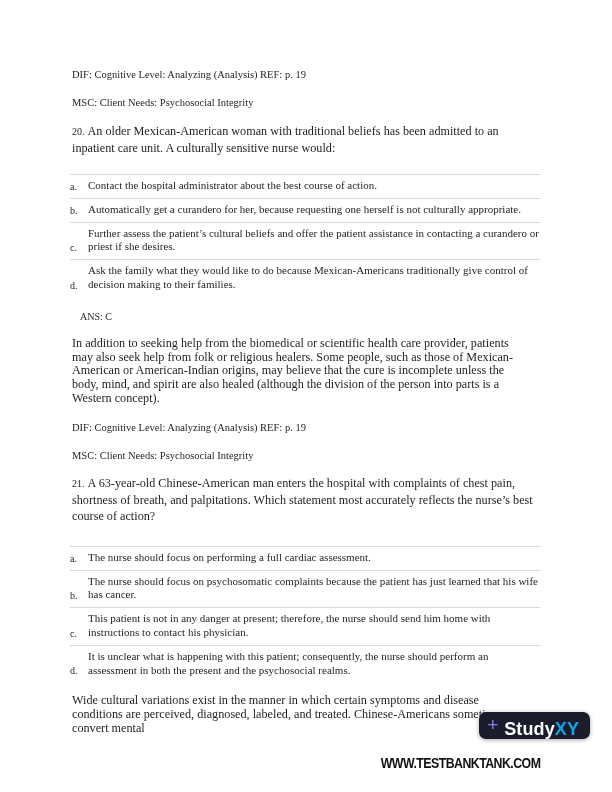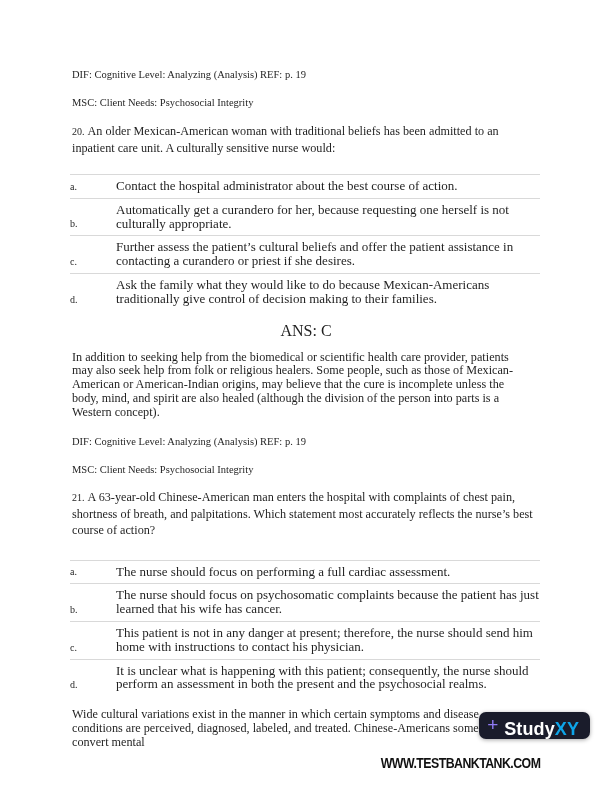--- a/index.html
+++ b/index.html
@@ -41,29 +41,27 @@
     border-top: 1px solid #d9d9d9;
     padding: 4px 0 5px 0;
   }
   .opt-label {
     flex: 0 0 18px;
     font-size: 10px;
     line-height: 13px;
   }
   .opt-text {
     flex: 1;
-    font-size: 13px;
+    font-size: 11px;
     line-height: 13.8px;
-    margin-left: 28px;
   }
   .ans {
-    font-size: 16px;
+    font-size: 10px;
     line-height: 12px;
-    margin: 0 0 14px 0;
-    text-align: center;
+    margin: 0 0 14px 8px;
   }
   .ans.mb17 { margin-bottom: 17px; }
   .rationale {
     font-size: 12.2px;
     line-height: 13.8px;
     margin: 0 16px 16px 0;
   }
   .rationale.last { margin-bottom: 0; }
   .studyxy-badge {
     position: absolute;

